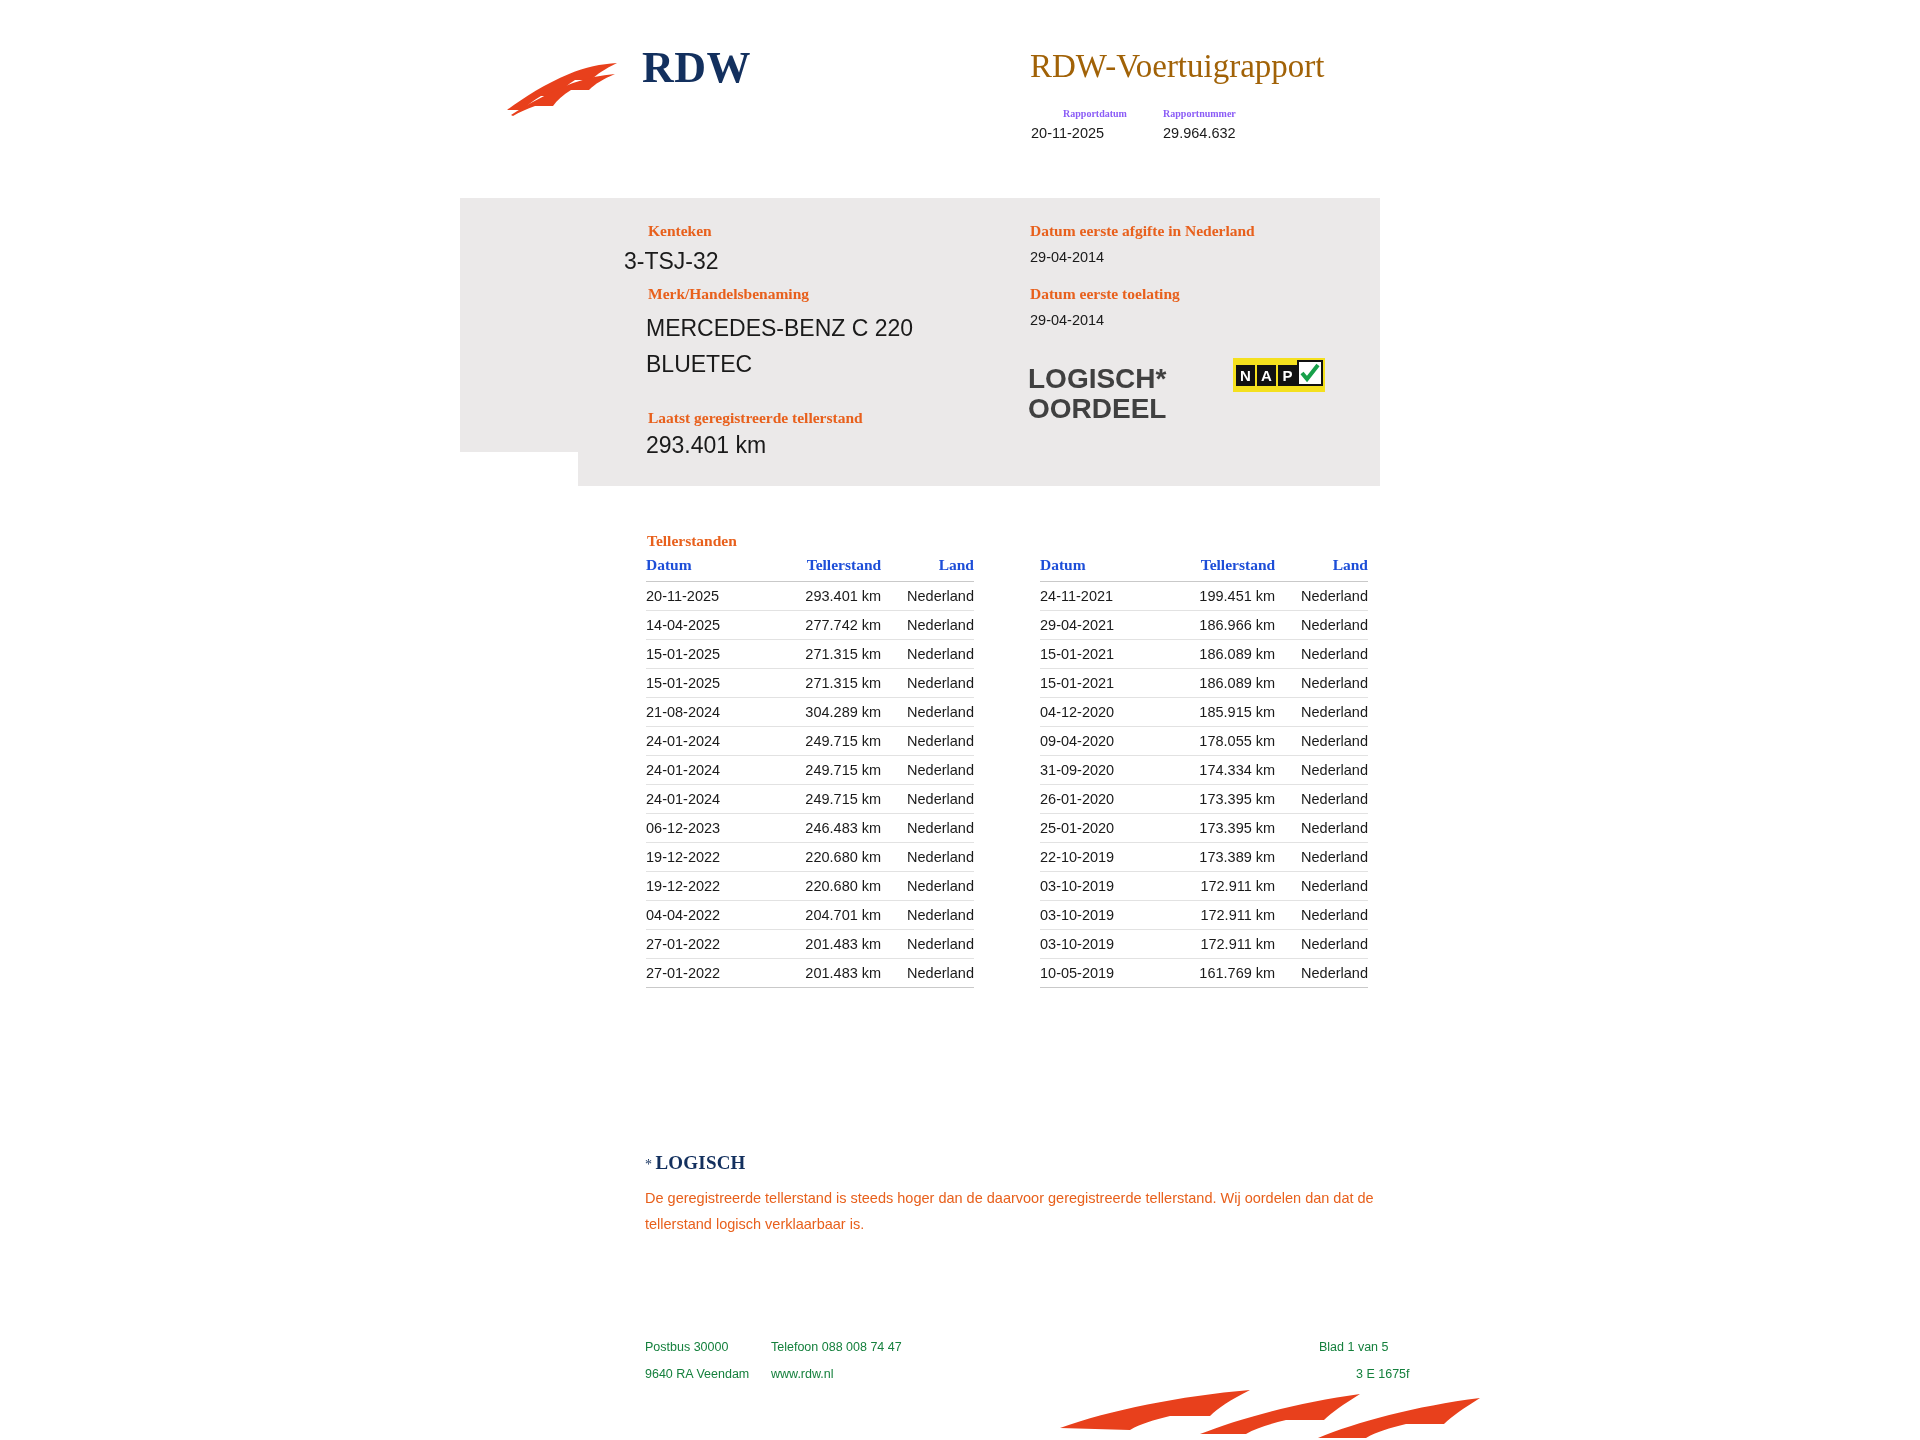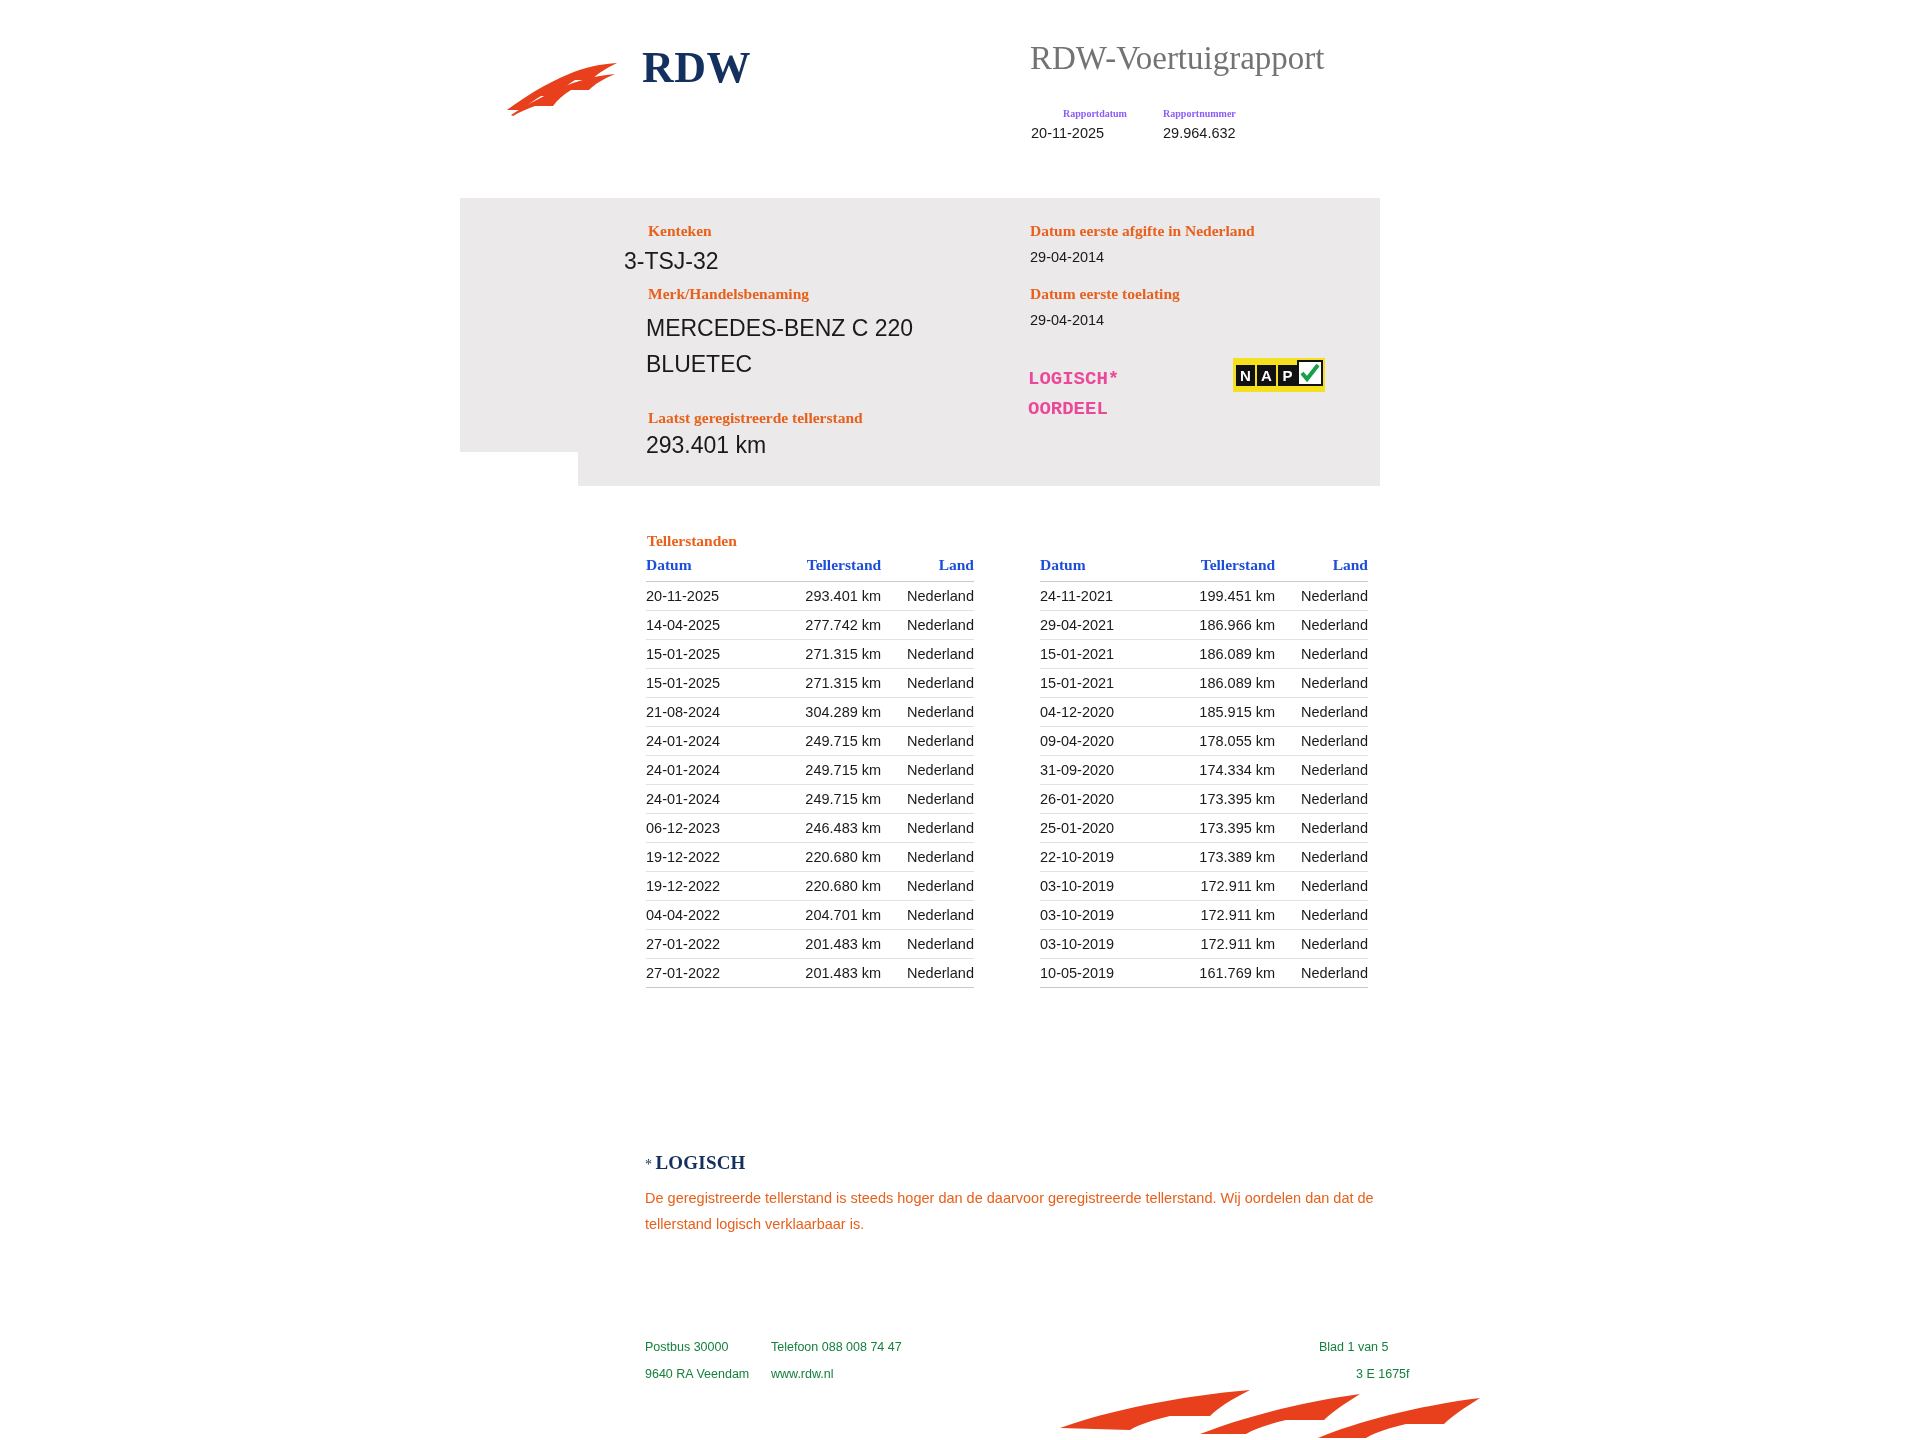--- a/index.html
+++ b/index.html
@@ -48,24 +48,24 @@
     font-family: "Liberation Serif", serif;
     font-size: 44px;
     font-weight: 700;
     color: #13305e;
     letter-spacing: 0.5px;
   }
 
   .report-title {
     position: absolute;
     left: 570px;
-    top: 12px;
+    top: 20px;
     font-family: "Liberation Serif", serif;
     font-size: 33px;
-    color: #737373;
+    color: #a16207;
     white-space: nowrap;
   }
   .meta {
     position: absolute;
     left: 571px;
     top: 80px;
     font-size: 14.5px;
   }
   .meta-col {
     display: inline-block;
@@ -135,24 +135,24 @@
 
   #lbl-afgifte  { left: 1030px; top: 222px; }
   #val-afgifte  { left: 1030px; top: 249px; }
   #lbl-toelat   { left: 1030px; top: 285px; }
   #val-toelat   { left: 1030px; top: 312px; }
 
   .oordeel {
     position: absolute;
     left: 1028px;
     top: 364px;
-    font-family: Liberation Mono, monospace;
-    font-weight: 700;
-    font-size: 19px;
-    color: #ec4899;
+    font-family: Liberation Sans, sans-serif;
+    font-weight: 700;
+    font-size: 28px;
+    color: #404040;
     line-height: 30px;
     width: 170px;
   }
 
   
   .nap {
     position: absolute;
     left: 1233px;
     top: 358px;
     width: 92px;

